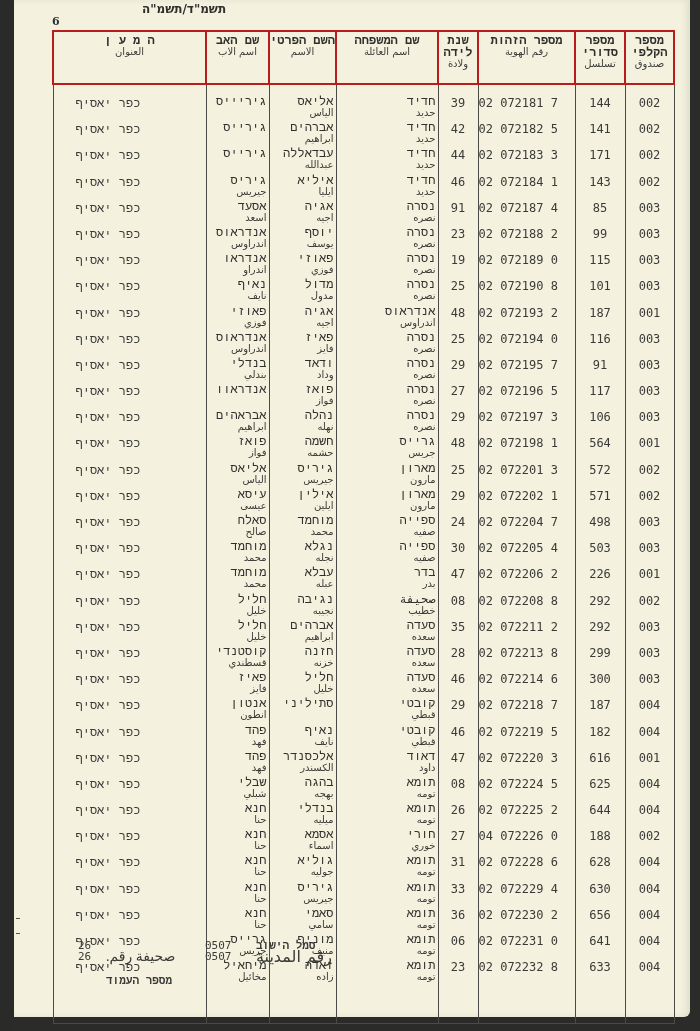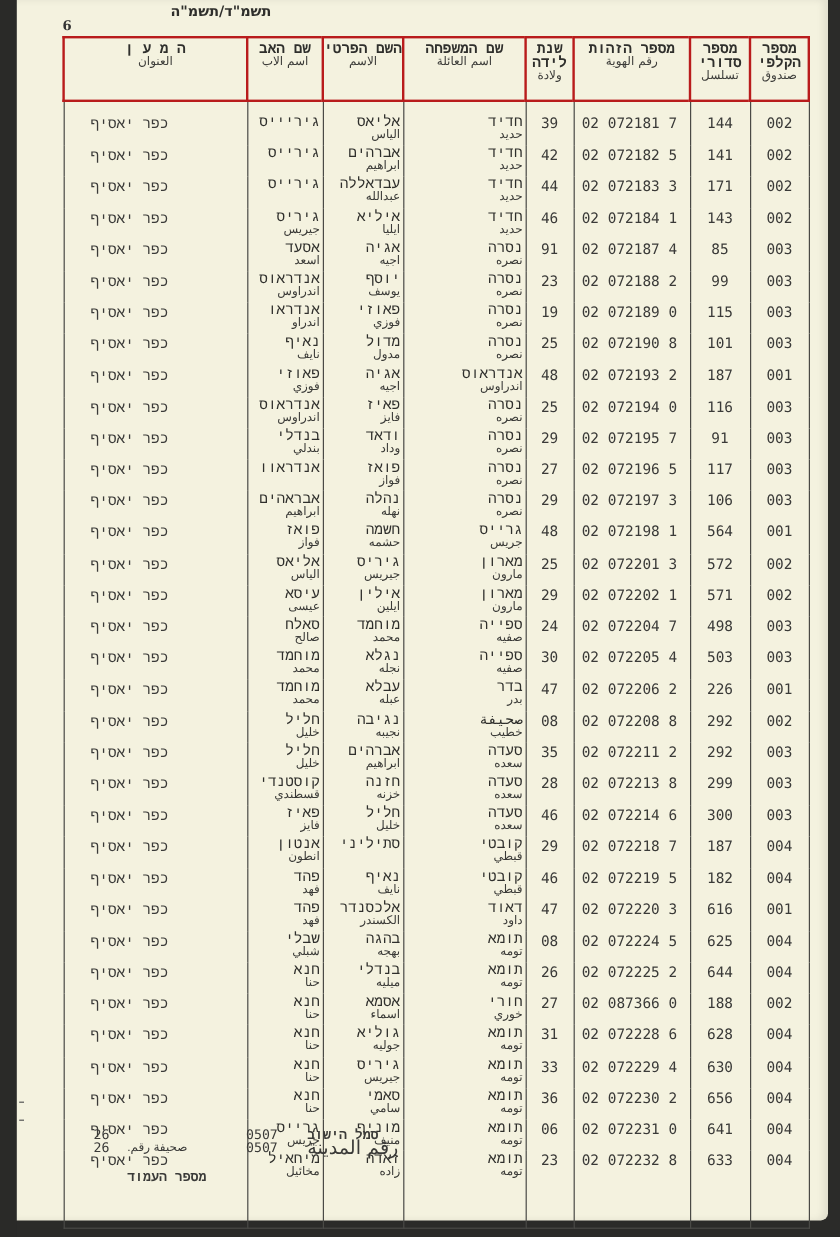--- a/index.html
+++ b/index.html
@@ -39,32 +39,32 @@
     border: 2px solid #b91c1c; height: 49px; text-align: center; vertical-align: top;
     font-weight: normal; padding-top: 2px;
   }
   .h-he { display: block; font-size: 12px; font-weight: bold; line-height: 12px; color: #2f2f2c; }
   .h-ar { display: block; font-size: 10px; line-height: 12px; color: #3d3d3a; font-family: "DejaVu Sans", sans-serif; }
   .spacer td { height: 10px; }
   tbody tr.rec td { height: 24.2px; }
   .he { display: block; font-size: 12px; line-height: 12px; white-space: nowrap; color: #2f2f2c; }
   .ar { display: block; font-size: 10px; line-height: 11px; white-space: nowrap; color: #3a3a37; font-family: "DejaVu Sans", sans-serif; }
   .num { font-size: 12px; line-height: 13px; text-align: center; direction: ltr; color: #3a3a38; padding-top: 2px !important; }
-  .idnum { text-align: center; direction: ltr; padding-right: 4px !important; margin-top: 14px; }
+  .idnum { text-align: left; direction: ltr; padding-right: 4px !important; margin-top: 14px; }
   .name-col { text-align: right; padding-right: 2px !important; }
   .addr { text-align: left; padding-left: 22px !important; font-size: 12px; line-height: 13px; direction: rtl; padding-top: 2px !important; }
   .addr span { display: inline-block; direction: rtl; }
   tr.bottom td { height: 38px; border-bottom: 1px solid #4a4a46; }
   .footer {
     position: absolute; top: 940px; left: 78px; width: 290px; font-size: 11px; line-height: 11px;
     color: #3a3a38;
   }
   .footer .row { position: relative; height: 11px; }
   .footer .f-label-page { position: absolute; left: 28px; direction: rtl; font-weight: bold; margin-top: 35px; }
-  .footer .f-label-page-ar { position: absolute; left: 28px; direction: rtl; font-family: Liberation Sans, sans-serif; font-size: 10px; }
+  .footer .f-label-page-ar { position: absolute; left: 28px; direction: rtl; font-family: Liberation Serif, serif; font-size: 14px; }
   .footer .f-page { position: absolute; left: 0; }
   .footer .f-code { position: absolute; left: 127px; }
   .footer .f-label-sett { position: absolute; left: 178px; direction: rtl; font-weight: bold; }
   .footer .f-label-sett-ar { position: absolute; left: 178px; direction: rtl; font-family: "DejaVu Sans", sans-serif; font-size: 16px; }
   .margin-mark { position: absolute; left: 16px; top: 918px; width: 4px; height: 14px; border-top: 1px solid #555; border-bottom: 1px solid #555; }
 </style>
 </head>
 <body>
 
 <div class="spine-left"></div>
@@ -659,21 +659,21 @@
         </td>
         <td class="name-col">
           <span class="he">חנא</span>
           <span class="ar">حنا</span>
         </td>
         <td class="addr"><span class="">כפר יאסיף</span></td>
       </tr>
       <tr class="rec">
         <td class="num">002</td>
         <td class="num">188</td>
-        <td class="num idnum">02 087366 0</td>
+        <td class="num idnum">04 072226 0</td>
         <td class="num">27</td>
         <td class="name-col">
           <span class="he">חורי</span>
           <span class="ar">خوري</span>
         </td>
         <td class="name-col">
           <span class="he">אסמא</span>
           <span class="ar">اسماء</span>
         </td>
         <td class="name-col">

